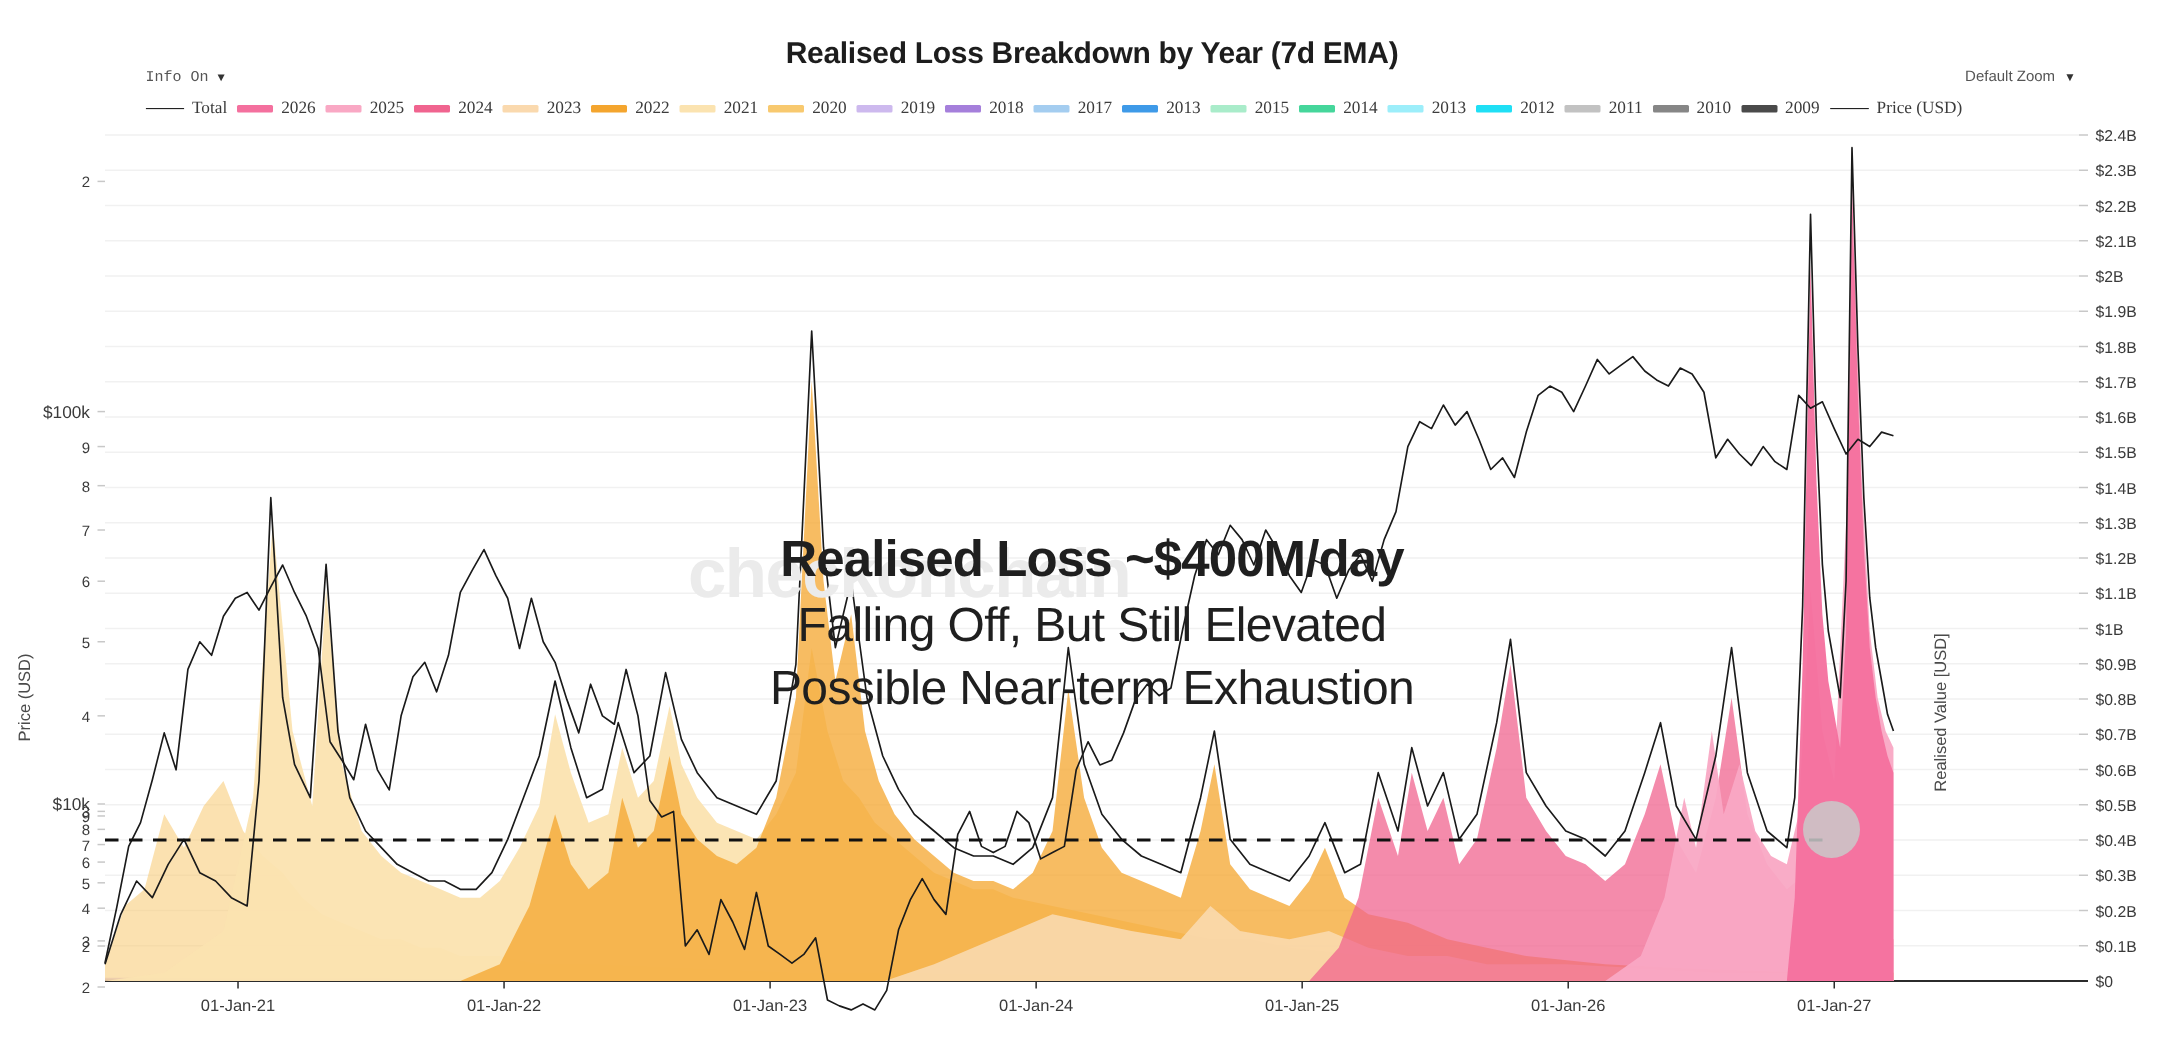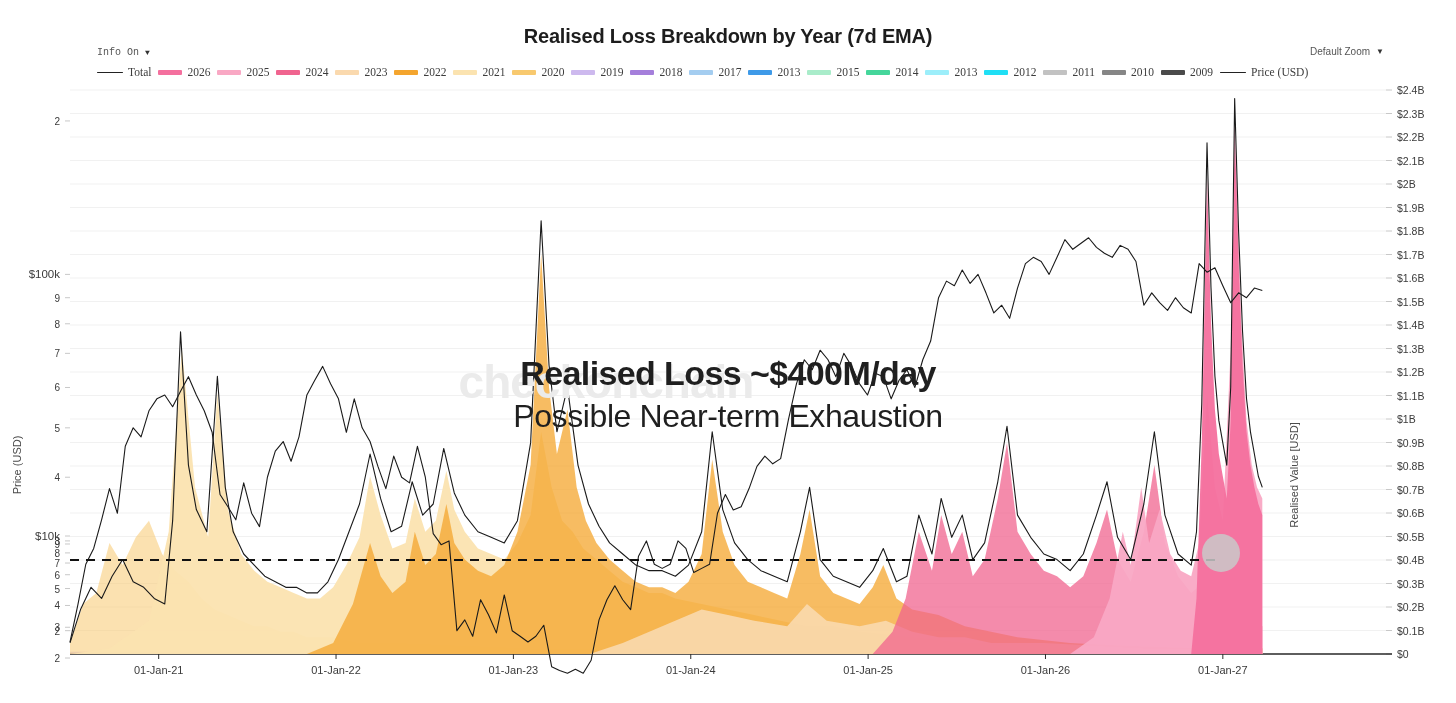--- a/index.html
+++ b/index.html
@@ -328,14 +328,15 @@
       <line x1="70" y1="476" x2="1215" y2="476" stroke="#111111" stroke-width="2" stroke-dasharray="9 7"></line>
       <circle cx="1221" cy="468.95" r="19" fill="#c9c9c9" fill-opacity="0.85"></circle>
     </svg>
   <div class="axis-title" id="y-left-title">Price (USD)</div>
   <div class="axis-title" id="y-right-title">Realised Value [USD]</div>
 </div>
 
 <div id="watermark">checkonchain</div>
 <div id="annotation">
   <div id="ann-line-1">Realised Loss ~$400M/day</div>
+  <div id="ann-line-2">Falling Off, But Still Elevated</div>
   <div id="ann-line-3">Possible Near-term Exhaustion</div>
 </div>
 
 </body></html>

